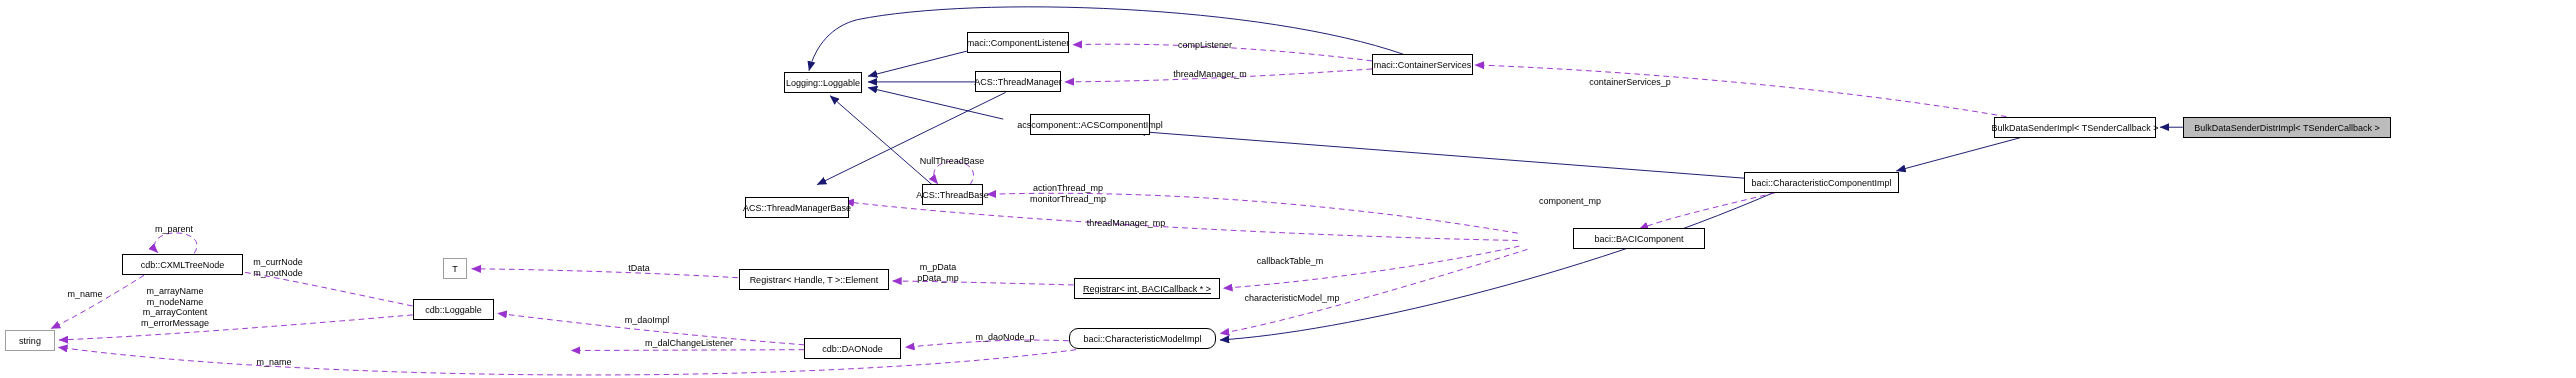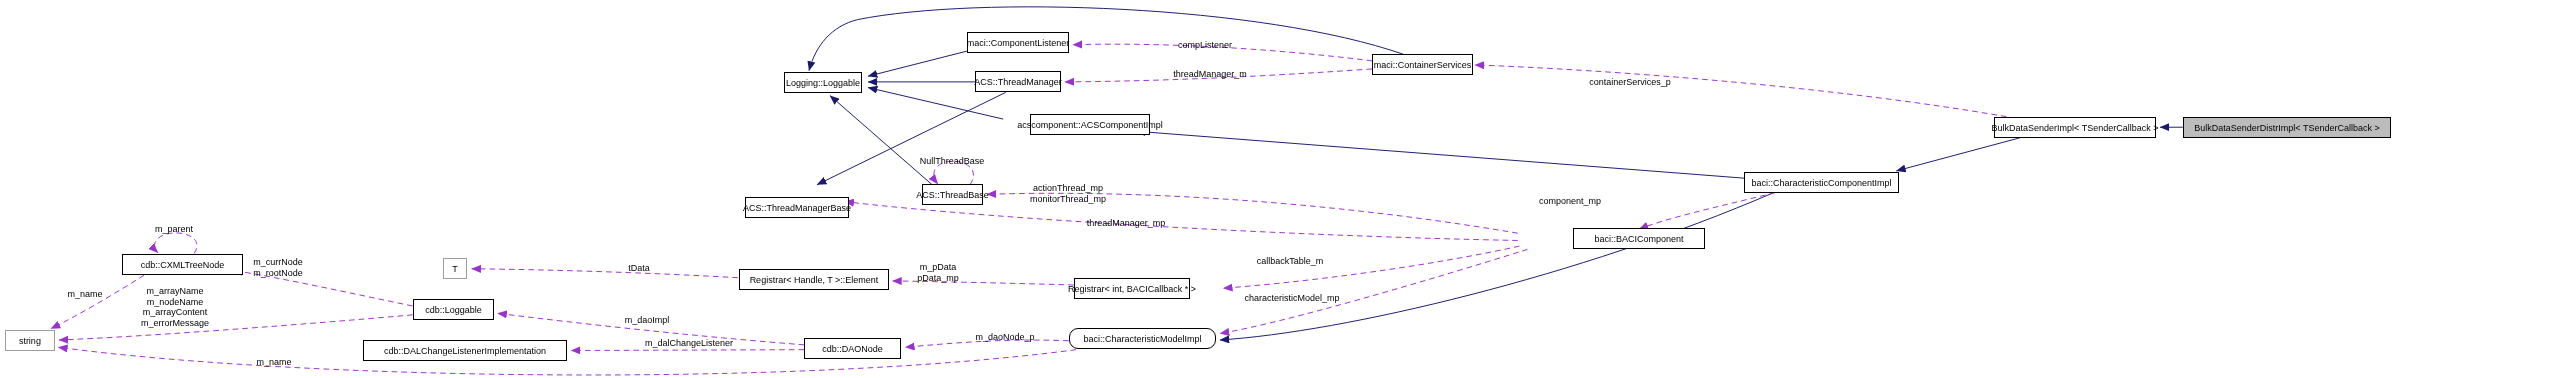--- a/index.html
+++ b/index.html
@@ -79,25 +79,24 @@
   <div class="node" style="left:1030px;top:114px;width:120px;">acscomponent::ACSComponentImpl</div>
   <div class="node" style="left:1994px;top:117px;width:162px;">BulkDataSenderImpl&lt; TSenderCallback &gt;</div>
   <div class="node current" style="left:2183px;top:117px;width:208px;">BulkDataSenderDistrImpl&lt; TSenderCallback &gt;</div>
   <div class="node" style="left:1744px;top:172px;width:155px;">baci::CharacteristicComponentImpl</div>
   <div class="node" style="left:745px;top:185px;width:104px;margin-top:12px;">ACS::ThreadManagerBase</div>
   <div class="node" style="left:922px;top:184px;width:61px;">ACS::ThreadBase</div>
   <div class="node" style="left:1573px;top:228px;width:132px;">baci::BACIComponent</div>
   <div class="node" style="left:122px;top:254px;width:121px;">cdb::CXMLTreeNode</div>
   <div class="node external" style="left:443px;top:258px;width:24px;">T</div>
   <div class="node" style="left:739px;top:269px;width:150px;">Registrar&lt; Handle, T &gt;::Element</div>
-  <div class="node" style="left:1074px;top:278px;width:116px;">Registrar&lt; int, BACICallback * &gt;</div>
+  <div class="node" style="left:1074px;top:278px;width:146px;text-decoration:underline;">Registrar&lt; int, BACICallback * &gt;</div>
   <div class="node" style="left:413px;top:299px;width:81px;">cdb::Loggable</div>
   <div class="node" style="left:1069px;top:328px;width:147px;border-radius:9px;">baci::CharacteristicModelImpl</div>
   <div class="node external" style="left:4.9px;top:330px;width:50px;">string</div>
-  <div class="node" style="left:363px;top:340px;width:204px;">cdb::DALChangeListenerImplementation</div>
   <div class="node" style="left:804px;top:338px;width:97px;">cdb::DAONode</div>
 
   <div class="elabel" style="left:1205px;top:45px;">compListener</div>
   <div class="elabel" style="left:1210px;top:74px;">threadManager_m</div>
   <div class="elabel" style="left:1630px;top:82px;">containerServices_p</div>
   <div class="elabel" style="left:952px;top:161px;">NullThreadBase</div>
   <div class="elabel" style="left:1068px;top:193px;">actionThread_mp
 monitorThread_mp</div>
   <div class="elabel" style="left:1126px;top:223px;">threadManager_mp</div>
   <div class="elabel" style="left:1570px;top:201px;">component_mp</div>

